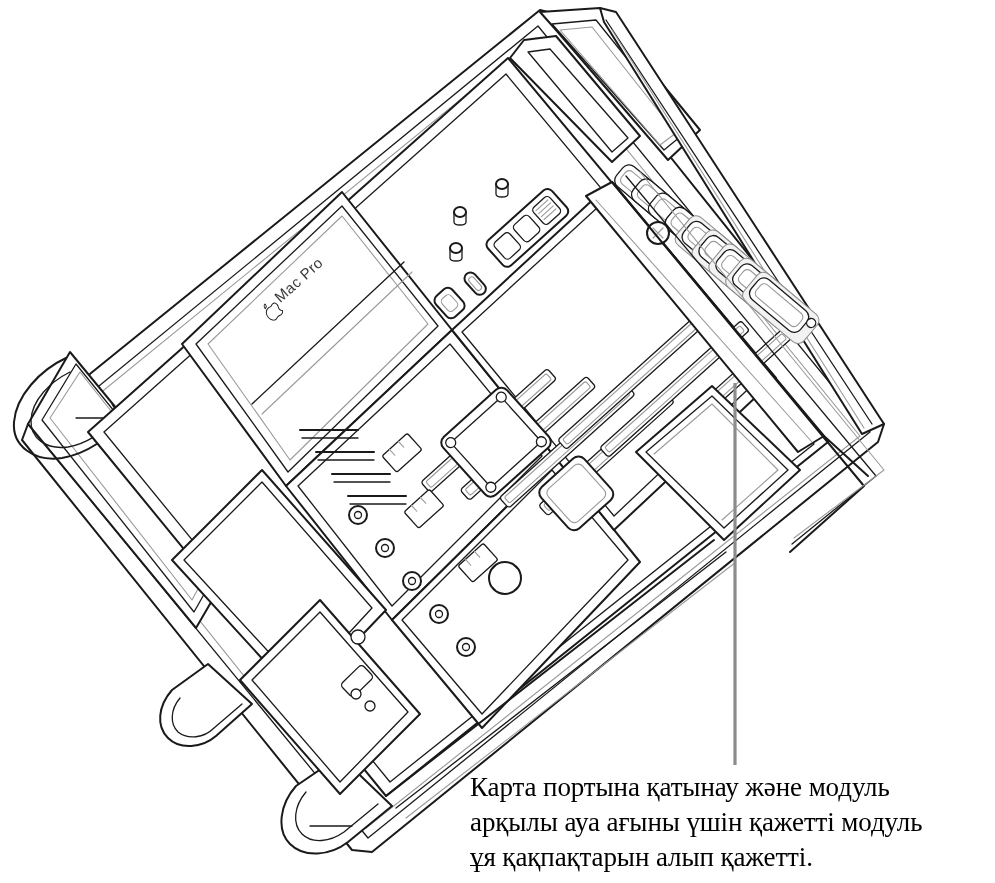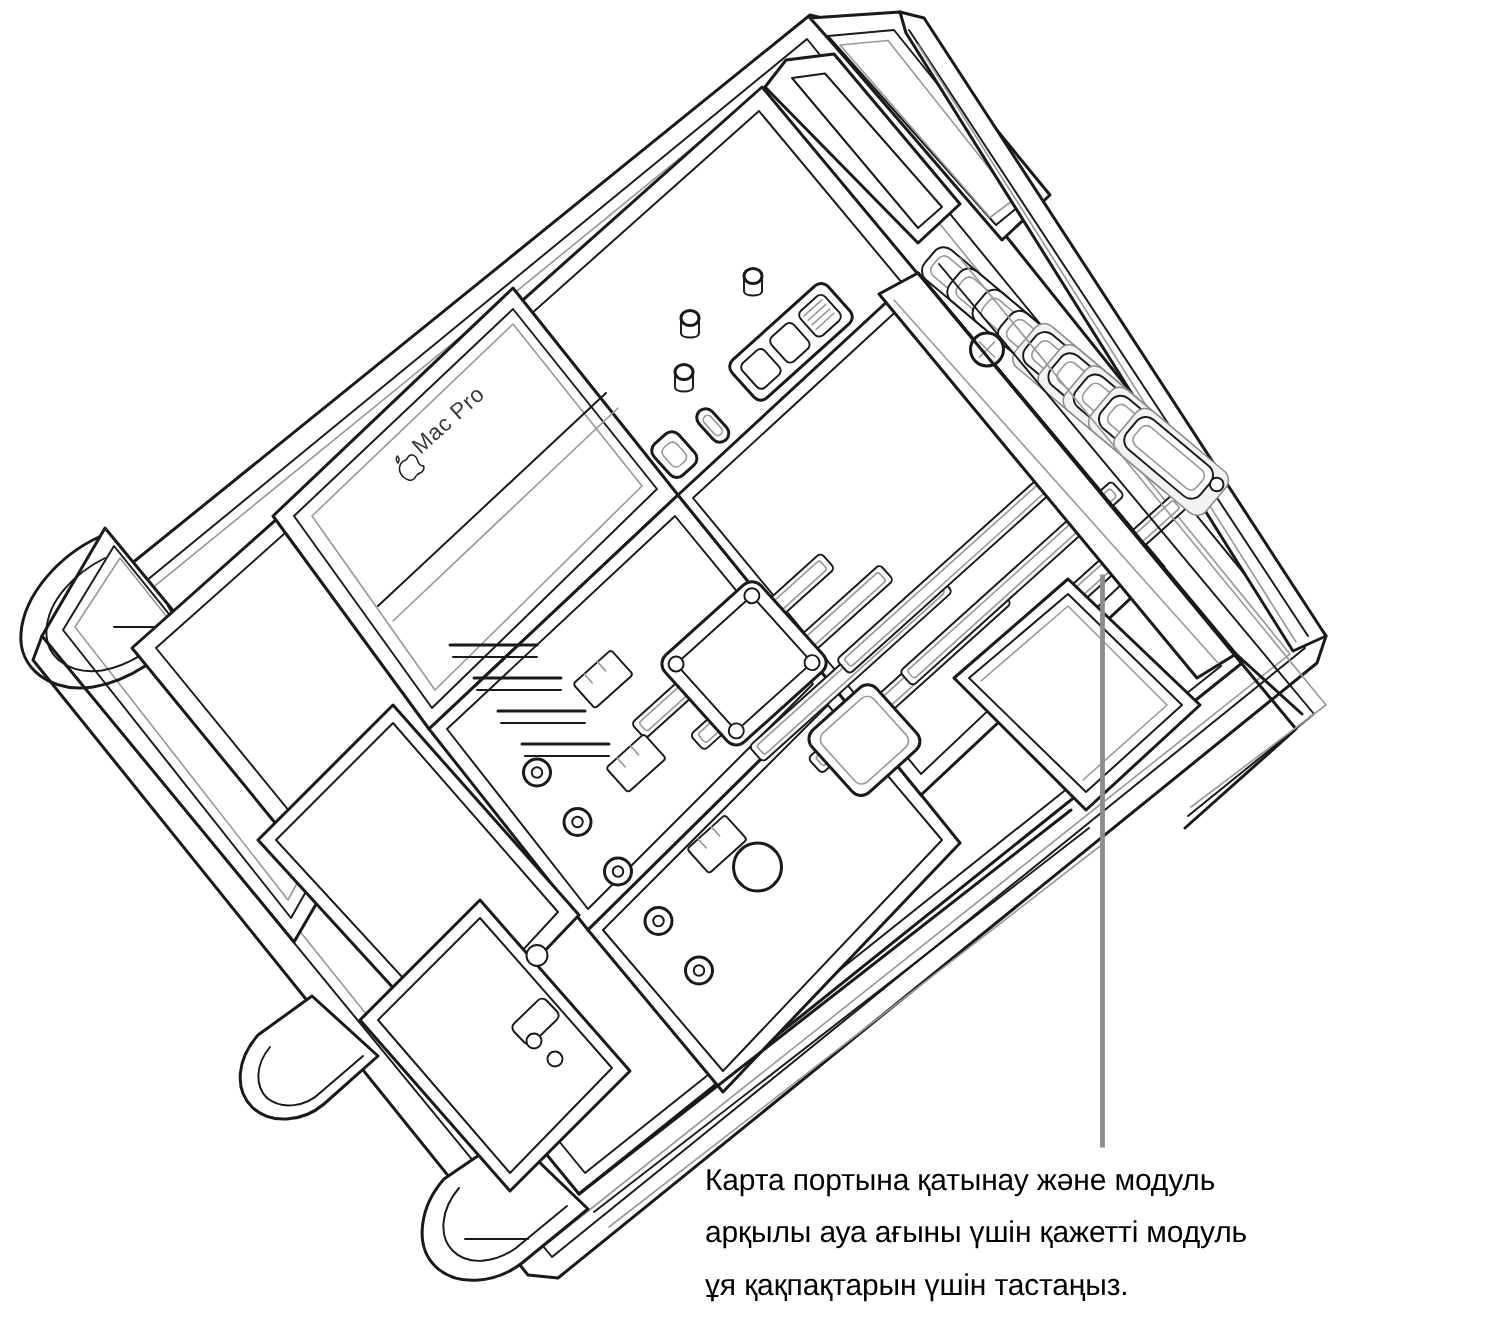--- a/index.html
+++ b/index.html
@@ -20,22 +20,22 @@
     left: 0;
     top: 0;
     width: 995px;
     height: 883px;
   }
   #caption {
     position: absolute;
     left: 470px;
     top: 770px;
     width: 520px;
-    font-family: Liberation Sans, sans-serif;
-    font-size: 20px;
+    font-family: Liberation Serif, serif;
+    font-size: 27px;
     line-height: 35px;
     color: #000000;
     letter-spacing: -0.1px;
   }
   #caption .cap-line {
     display: block;
     white-space: nowrap;
   }
 </style>
 </head>
@@ -373,16 +373,16 @@
 
     <g>
       <line x1="735" y1="383" x2="735" y2="765" stroke="#8c8c8c" stroke-width="3.2" stroke-linecap="butt"></line>
     </g>
 
   </svg>
 
   <div id="caption">
     <span class="cap-line">Карта портына қатынау және модуль</span>
     <span class="cap-line">арқылы ауа ағыны үшін қажетті модуль</span>
-    <span class="cap-line">ұя қақпақтарын үшін тастаңыз.</span>
+    <span class="cap-line">ұя қақпақтарын алып қажетті.</span>
   </div>
 
 </div>
 
 </body></html>

